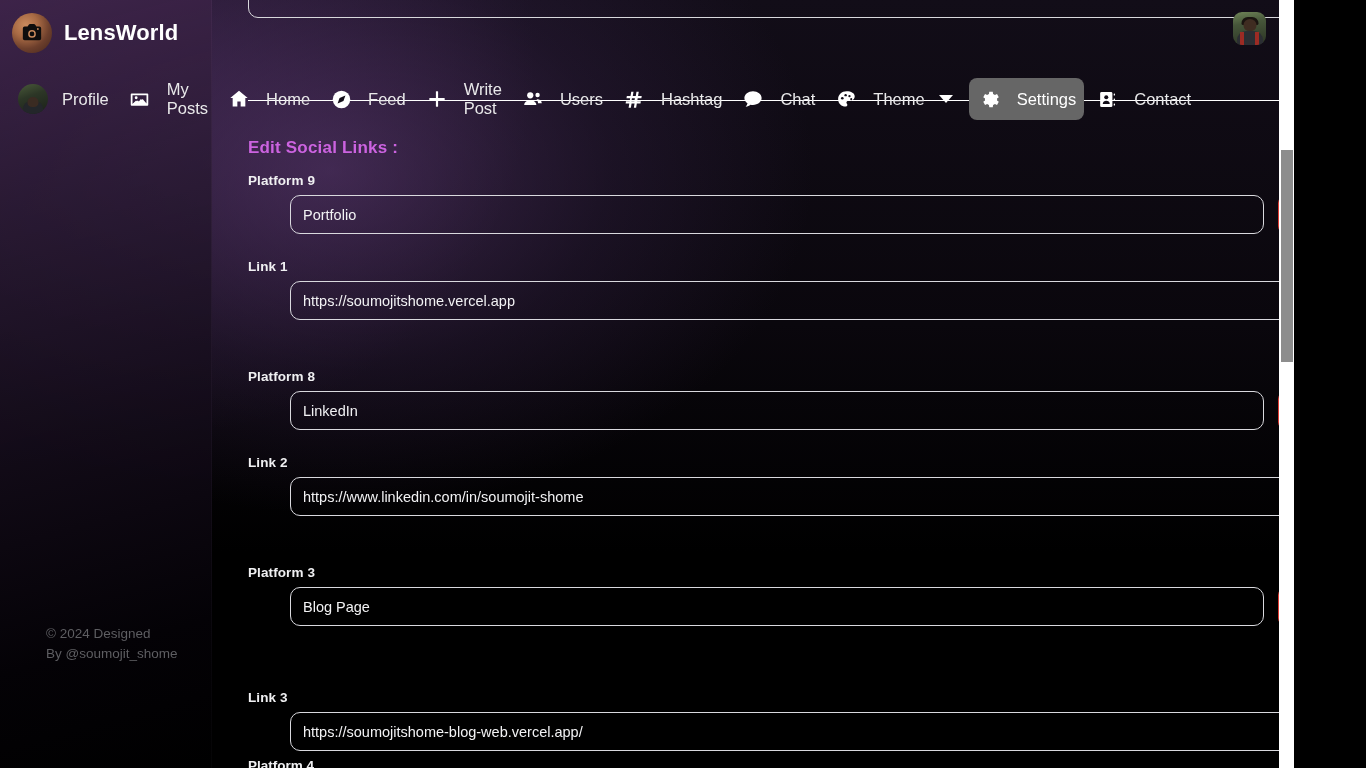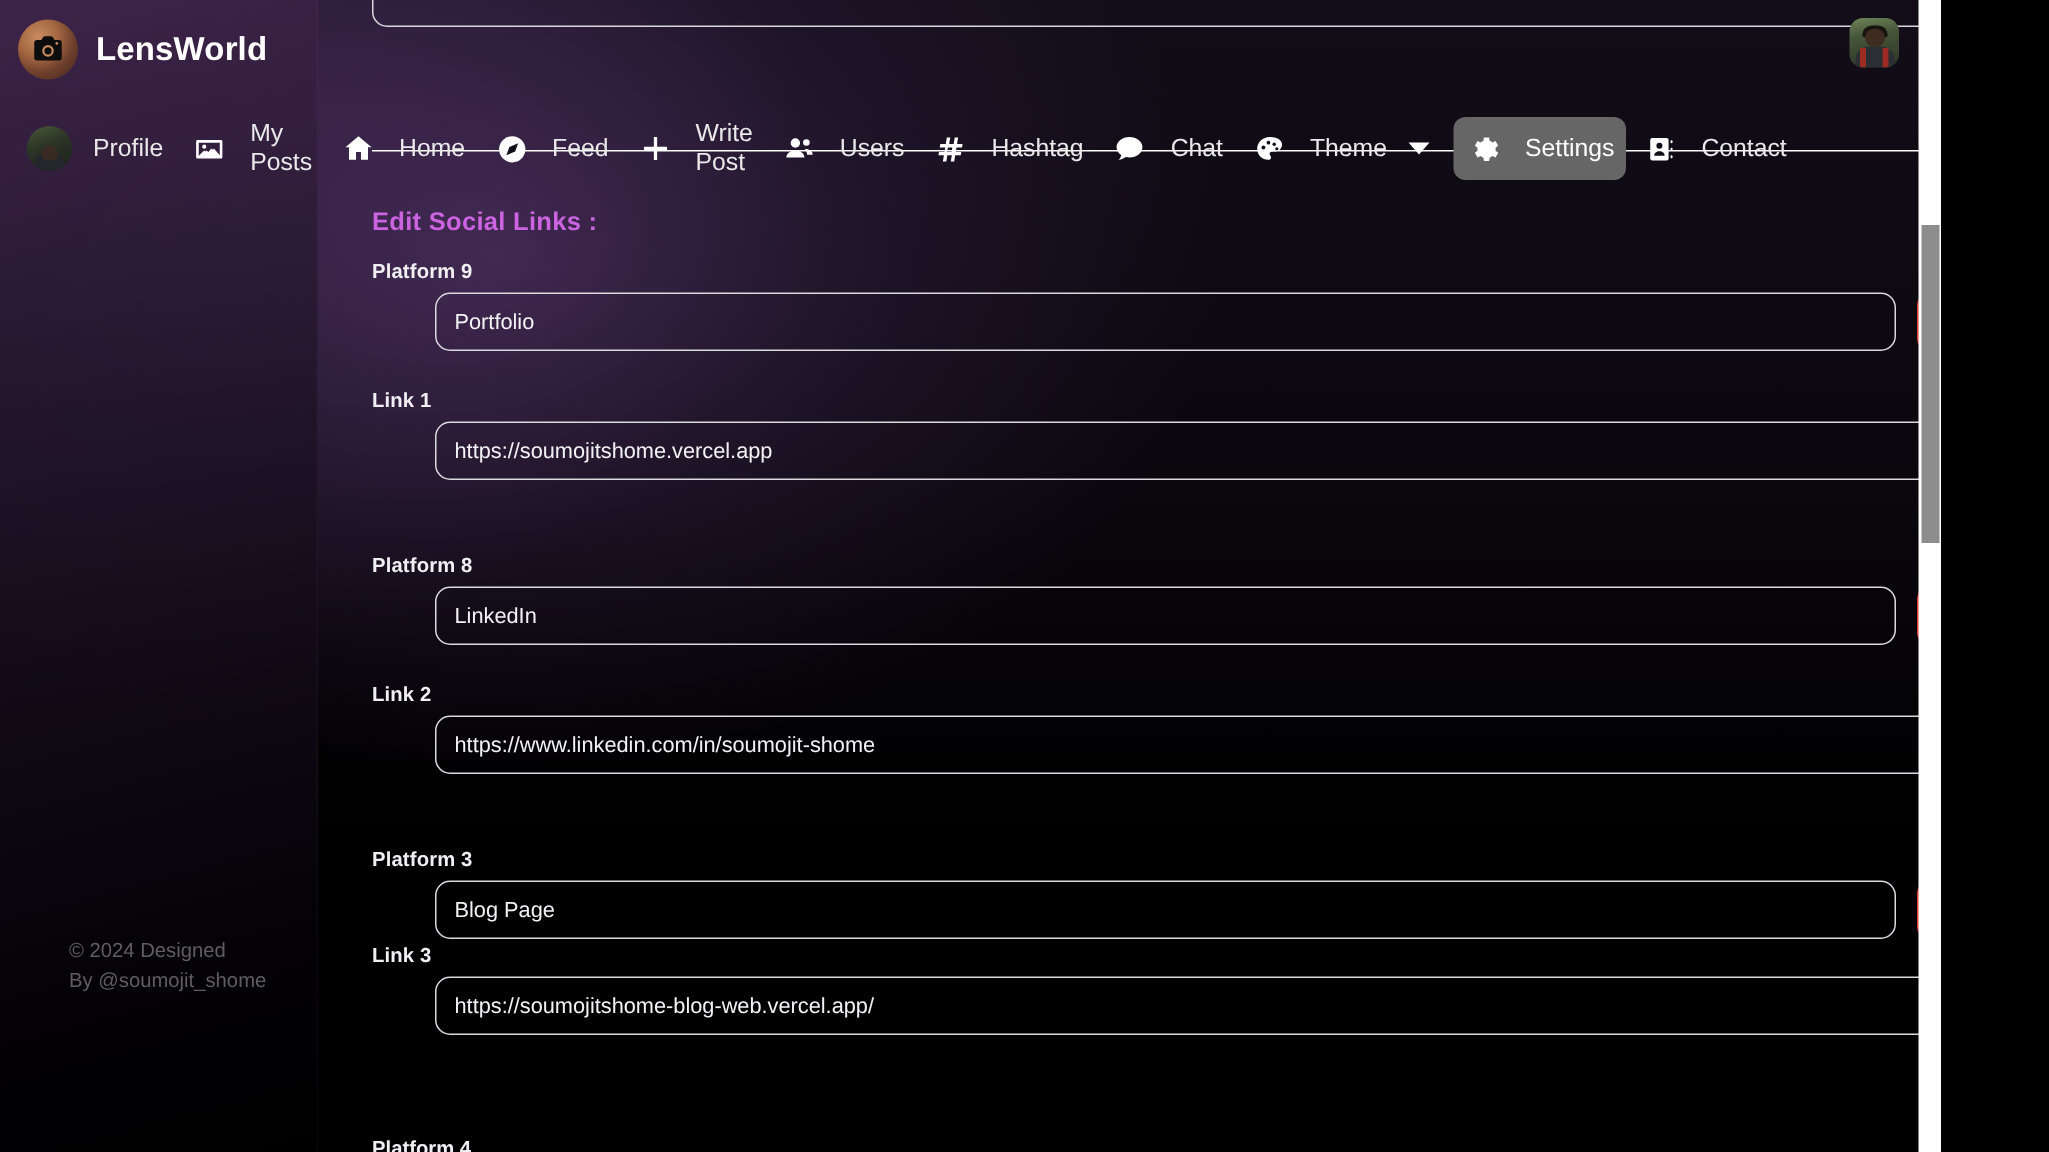--- a/index.html
+++ b/index.html
@@ -518,21 +518,21 @@
     </div>
 
     <div class="row" style="top:565px;">
       <div class="field-label">Platform 3</div>
       <div class="input-wrap">
         <input class="txt-input with-btn" type="text" value="Blog Page" style="">
         <button class="del-btn">X</button>
       </div>
     </div>
 
-    <div class="row" style="top:629px;">
+    <div class="row" style="top:690px;">
       <div class="field-label">Link 3</div>
       <div class="input-wrap">
         <input class="txt-input full" type="text" value="https://soumojitshome-blog-web.vercel.app/" style="">
       </div>
     </div>
 
     <div class="cut-label">Platform 4</div>
   </main>
 
   <div class="scrollbar-track">

